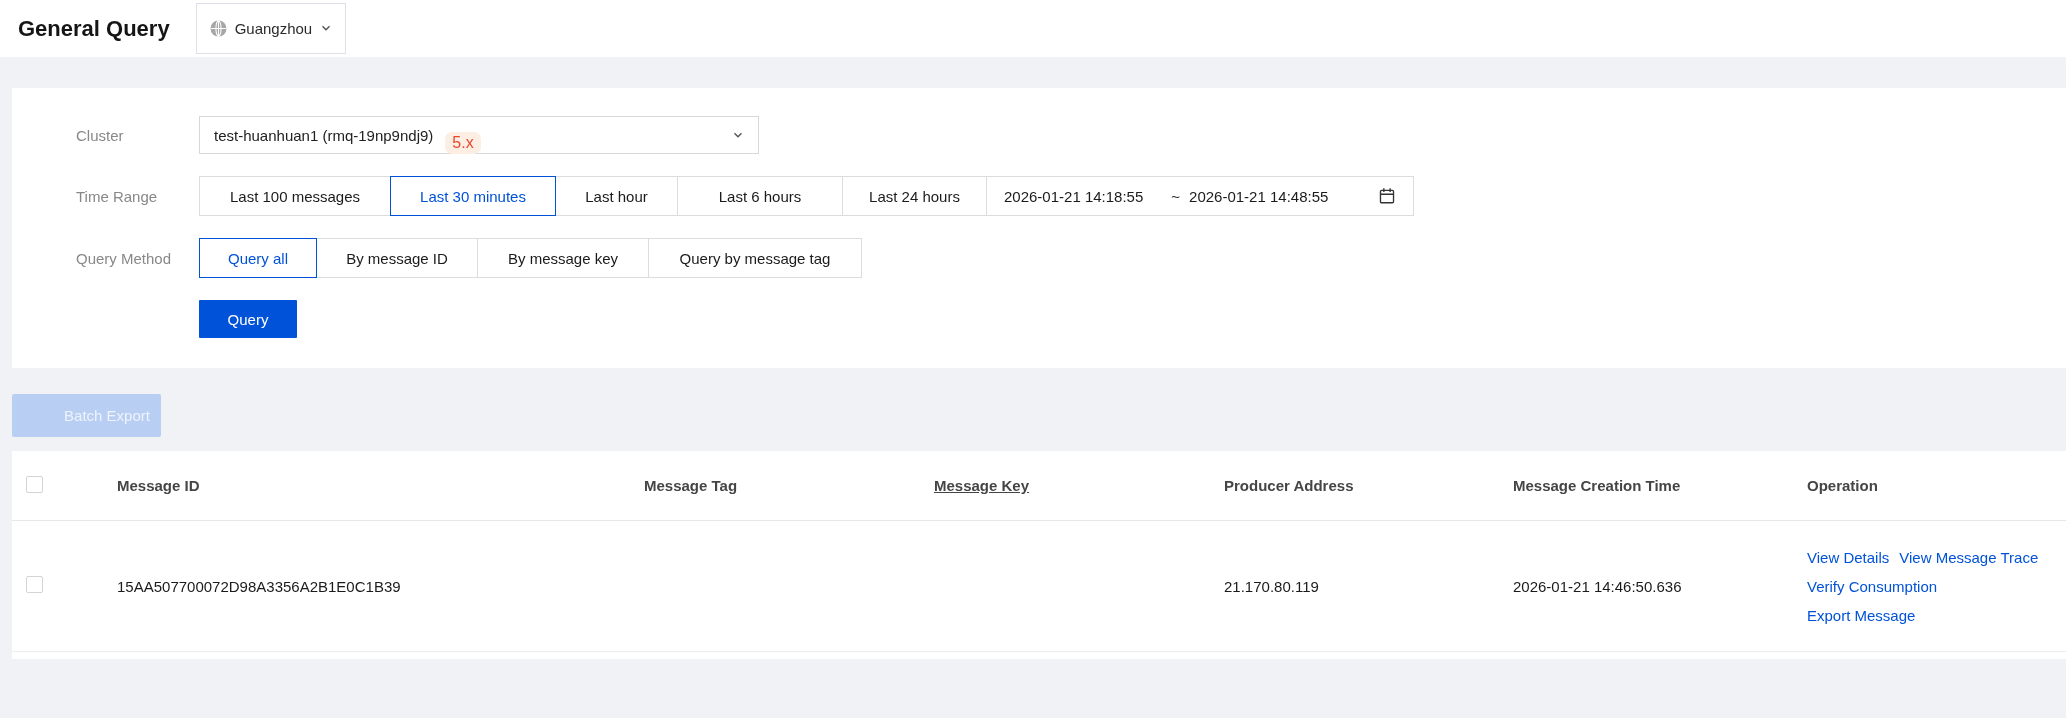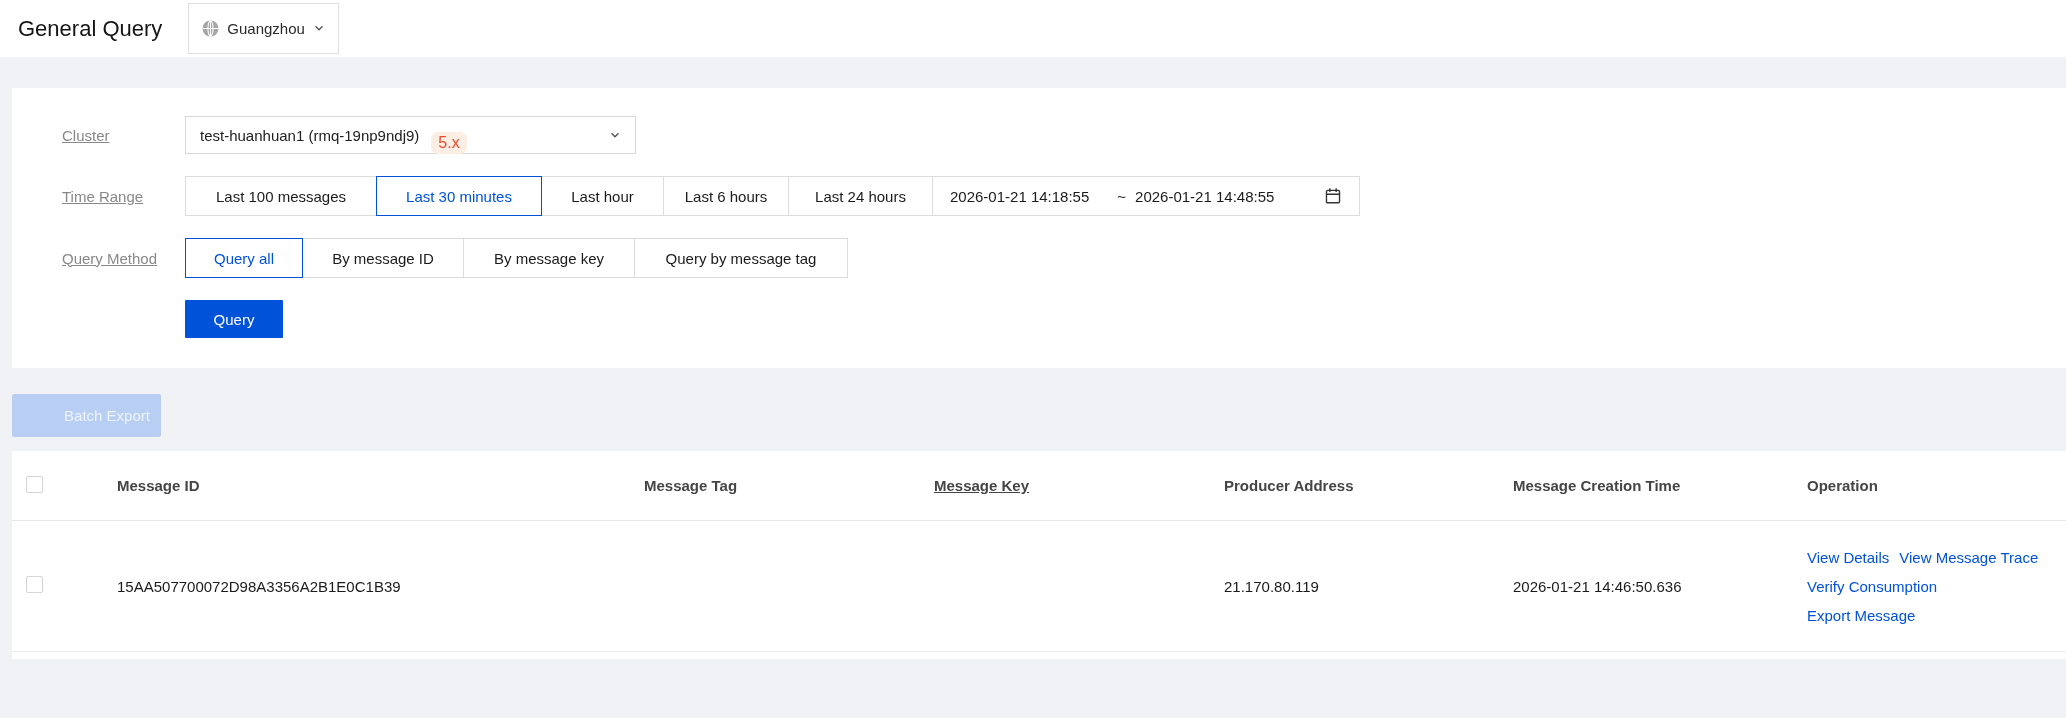--- a/index.html
+++ b/index.html
@@ -5,30 +5,30 @@
   * { box-sizing: border-box; }
   html,body { margin:0; padding:0; }
   body {
     width:2066px; height:718px; overflow:hidden;
     background: var(--pageBg, #f1f2f6);
     font-family:"Liberation Sans","DejaVu Sans",sans-serif;
     font-size:15px; color:#333;
   }
   
   .topbar { height:57px; background:#fff; display:flex; align-items:center; padding-left:18px; }
-  .page-title { font-size:22px; font-weight:400; color:#151515; margin:0; }
+  .page-title { font-size:22px; font-weight:700; color:#151515; margin:0; }
   .region-select { margin-left:26px; height:51px; border:1px solid #dde0e8; background:#fff;
     display:flex; align-items:center; padding:0 13px; gap:8px; cursor:pointer; color:#2b2b2b; }
   .chev { flex:none; }
   
   .form-panel { margin:31px 0 0 12px; background:#fff; padding:28px 0 30px 0; }
   .form-row { display:flex; align-items:center; margin-bottom:22px; }
   .form-row:last-child { margin-bottom:0; }
-  .form-label { width:123px; margin-left:50px; flex:none; color:#888;text-decoration:underline; }
-  .select { width:451px; height:38px; border:1px solid #d8d8d8; background:#fff;
+  .form-label { width:123px; margin-left:64px; flex:none; color:#888; }
+  .select { width:560px; height:38px; border:1px solid #d8d8d8; background:#fff;
     display:flex; align-items:center; padding:0 14px; cursor:pointer; }
   .select-text { color:#222; }
   .badge { margin-left:12px; background:var(--badgeBg,#fdeee4); color:var(--badgeText,#e6492e);
     font-size:16px; padding:3px 7px; border-radius:7px; line-height:1;margin-top:16px; }
   .select .chev { margin-left:auto; }
   .seg-group { display:flex; }
   .seg { height:40px; border:1px solid #dcdcdc; margin-left:-1px; background:#fff;
     display:flex; align-items:center; justify-content:center; color:#1b1b1b; cursor:pointer; }
   .seg:first-child { margin-left:0; }
   .seg.selected { border-color:var(--accent,#0052d9); color:var(--accent,#0052d9); position:relative; z-index:2; }
@@ -94,21 +94,21 @@
     </div>
   </div>
 
 
   <div class="form-row">
     <div class="form-label">Time Range</div>
     <div class="seg-group">
       <div class="seg" style="width:192px">Last 100 messages</div>
       <div class="seg selected" style="width:166px">Last 30 minutes</div>
       <div class="seg" style="width:123px">Last hour</div>
-      <div class="seg" style="width:126px">Last 6 hours</div>
+      <div class="seg" style="width:166px">Last 6 hours</div>
       <div class="seg" style="width:145px">Last 24 hours</div>
       <div class="seg date-cell">
         <span>2026-01-21 14:18:55</span>
         <span class="tilde">~</span>
         <span>2026-01-21 14:48:55</span>
         <span class="cal">
           <svg width="18" height="18" viewBox="0 0 16 16" fill="none" stroke="#333" stroke-width="1.2">
               <rect x="2.2" y="3" width="11.6" height="11" rx="1"></rect>
               <path d="M2.2 6.4h11.6M5.2 1.2v3.2M10.8 1.2v3.2"></path>
             </svg>

